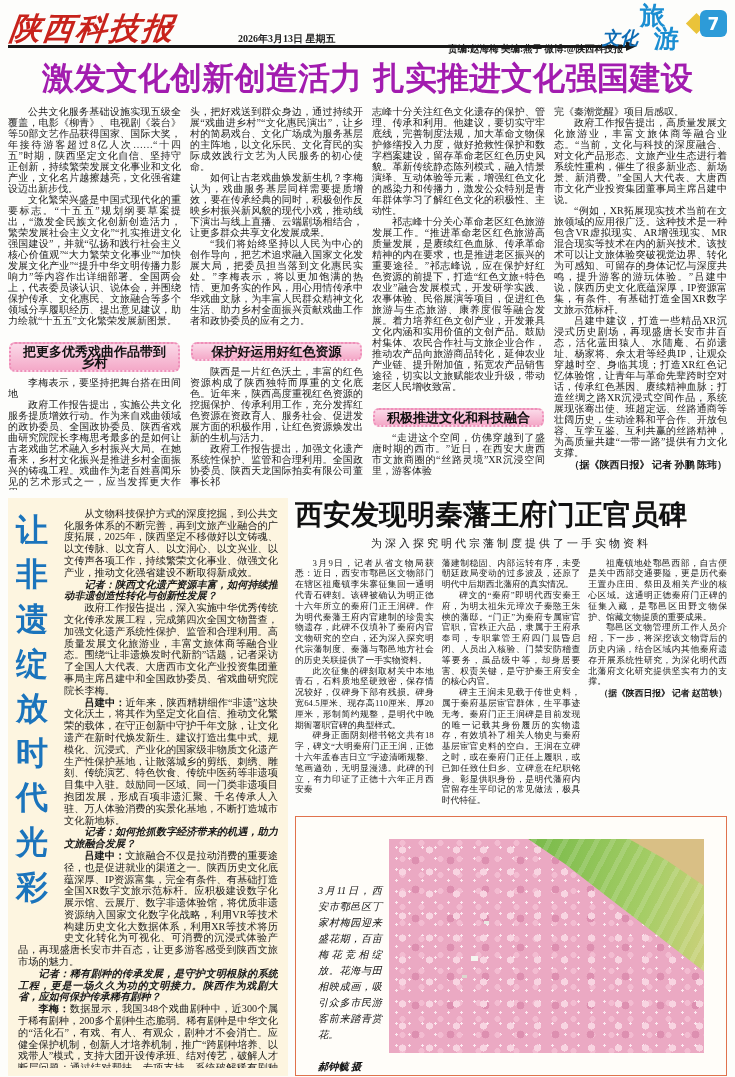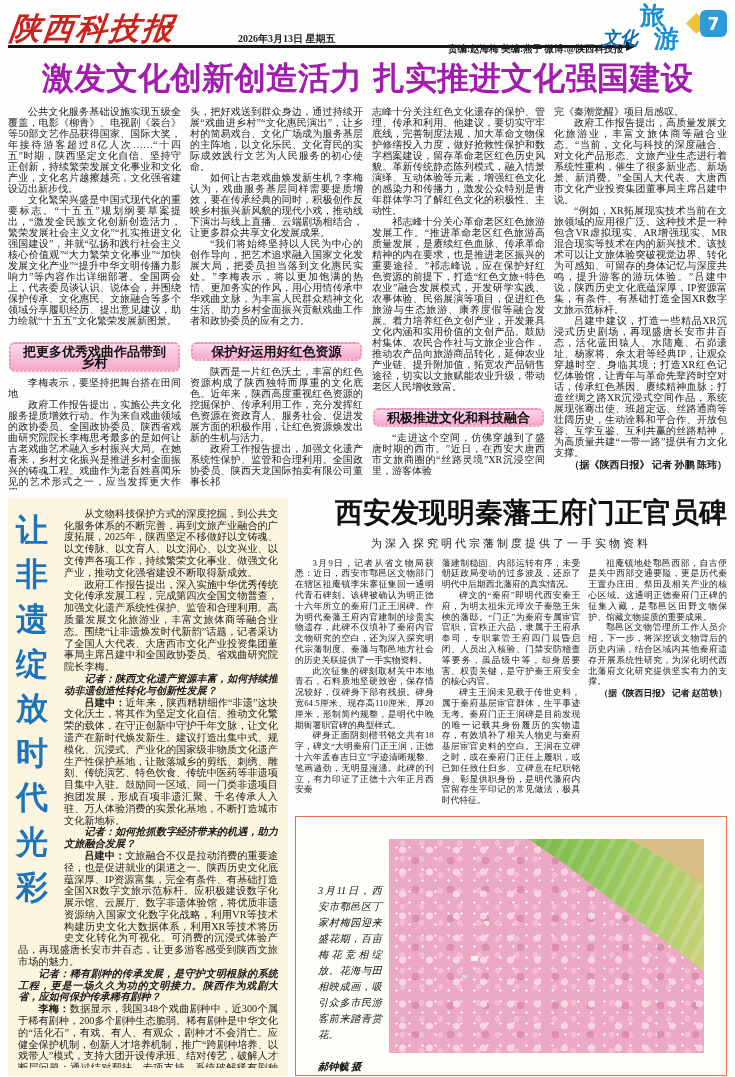--- a/index.html
+++ b/index.html
@@ -64,22 +64,22 @@
   .vertical-title{
     position:absolute;left:8px;top:16px;display:flex;flex-direction:column;gap:11px;
     color:#1b74bc;font-family:"DejaVu Sans",sans-serif;font-weight:900;font-size:32px;line-height:1.05;
   }
   .sidebar-text{font-size:10.2px;line-height:11.8px;overflow:hidden;height:100%;}
   .title-spacer{float:left;width:46px;height:432px;}
 
   
   .stele{flex:1;display:flex;flex-direction:column;min-width:0;}
   .stele-title{
-    font-family:Liberation Mono, monospace;font-weight:900;font-size:28px;
-    text-align:right;line-height:1.1;margin:2px 0 5px;white-space:nowrap;color:#111;
+    font-family:Liberation Sans, sans-serif;font-weight:900;font-size:28px;
+    text-align:left;line-height:1.1;margin:2px 0 5px;white-space:nowrap;color:#111;
   }
   .stele-subtitle{text-align:center;font-size:11px;letter-spacing:3px;margin:0 0 7px;color:#222;}
   .stele-cols{display:flex;gap:8px;height:252px;overflow:hidden;font-size:8.8px;line-height:10.8px;}
   .stele-cols .scol{flex:1;min-width:0;overflow:hidden;text-align:justify;}
 
   
   .photo-frame{
     flex:1;border:1px solid #e0724d;margin-top:6px;padding:22px;display:flex;gap:7px;
     min-height:0;box-sizing:border-box;background:#fffdf9;
   }
@@ -178,22 +178,22 @@
           <span>放</span>
           <span>时</span>
           <span>代</span>
           <span>光</span>
           <span>彩</span>
         </div>
       <div class="sidebar-text">
         <div class="title-spacer"></div>
         <div>
             <p class="para">从文物科技保护方式的深度挖掘，到公共文化服务体系的不断完善，再到文旅产业融合的广度拓展，2025年，陕西坚定不移做好以文铸魂、以文传脉、以文育人、以文润心、以文兴业、以文传声各项工作，持续繁荣文化事业、做强文化产业，推动文化强省建设不断取得新成效。</p>
+            <p class="para q">记者：陕西文化遗产资源丰富，如何持续推动非遗创造性转化与创新性发展？</p>
             <p class="para">政府工作报告提出，深入实施中华优秀传统文化传承发展工程，完成第四次全国文物普查，加强文化遗产系统性保护、监管和合理利用。高质量发展文化旅游业，丰富文旅体商等融合业态。围绕“让非遗焕发时代新韵”话题，记者采访了全国人大代表、大唐西市文化产业投资集团董事局主席吕建中和全国政协委员、省戏曲研究院院长李梅。</p>
-            <p class="para q">记者：陕西文化遗产资源丰富，如何持续推动非遗创造性转化与创新性发展？</p>
             <p class="para"><strong>吕建中：</strong>近年来，陕西精耕细作“非遗”这块文化沃土，将其作为坚定文化自信、推动文化繁荣的载体，在守正创新中守护千年文脉，让文化遗产在新时代焕发新生。建议打造出集中式、规模化、沉浸式、产业化的国家级非物质文化遗产生产性保护基地，让散落城乡的剪纸、刺绣、雕刻、传统演艺、特色饮食、传统中医药等非遗项目集中入驻。鼓励同一区域、同一门类非遗项目抱团发展，形成百项非遗汇聚、千名传承人入驻、万人体验消费的实景化基地，不断打造城市文化新地标。</p>
             <p class="para q">记者：如何抢抓数字经济带来的机遇，助力文旅融合发展？</p>
             <p class="para"><strong>吕建中：</strong>文旅融合不仅是拉动消费的重要途径，也是促进就业的渠道之一。陕西历史文化底蕴深厚、IP资源富集，完全有条件、有基础打造全国XR数字文旅示范标杆。应积极建设数字化展示馆、云展厅、数字非遗体验馆，将优质非遗资源纳入国家文化数字化战略，利用VR等技术构建历史文化大数据体系，利用XR等技术将历史文化转化为可视化、可消费的沉浸式体验产品，再现盛唐长安市井百态，让更多游客感受到陕西文旅市场的魅力。</p>
             <p class="para q">记者：稀有剧种的传承发展，是守护文明根脉的系统工程，更是一场久久为功的文明接力。陕西作为戏剧大省，应如何保护传承稀有剧种？</p>
             <p class="para"><strong>李梅：</strong>数据显示，我国348个戏曲剧种中，近300个属于稀有剧种，200多个剧种生态脆弱。稀有剧种是中华文化的“活化石”，有戏、有人、有观众，剧种才不会消亡。应健全保护机制，创新人才培养机制，推广“跨剧种培养、以戏带人”模式，支持大团开设传承班、结对传艺，破解人才断层问题；通过结对帮扶、专项支持，系统破解稀有剧种生存难题，守住戏曲传承的根脉。</p>
           </div>
       </div>
     </aside>
 
     <section class="stele">

